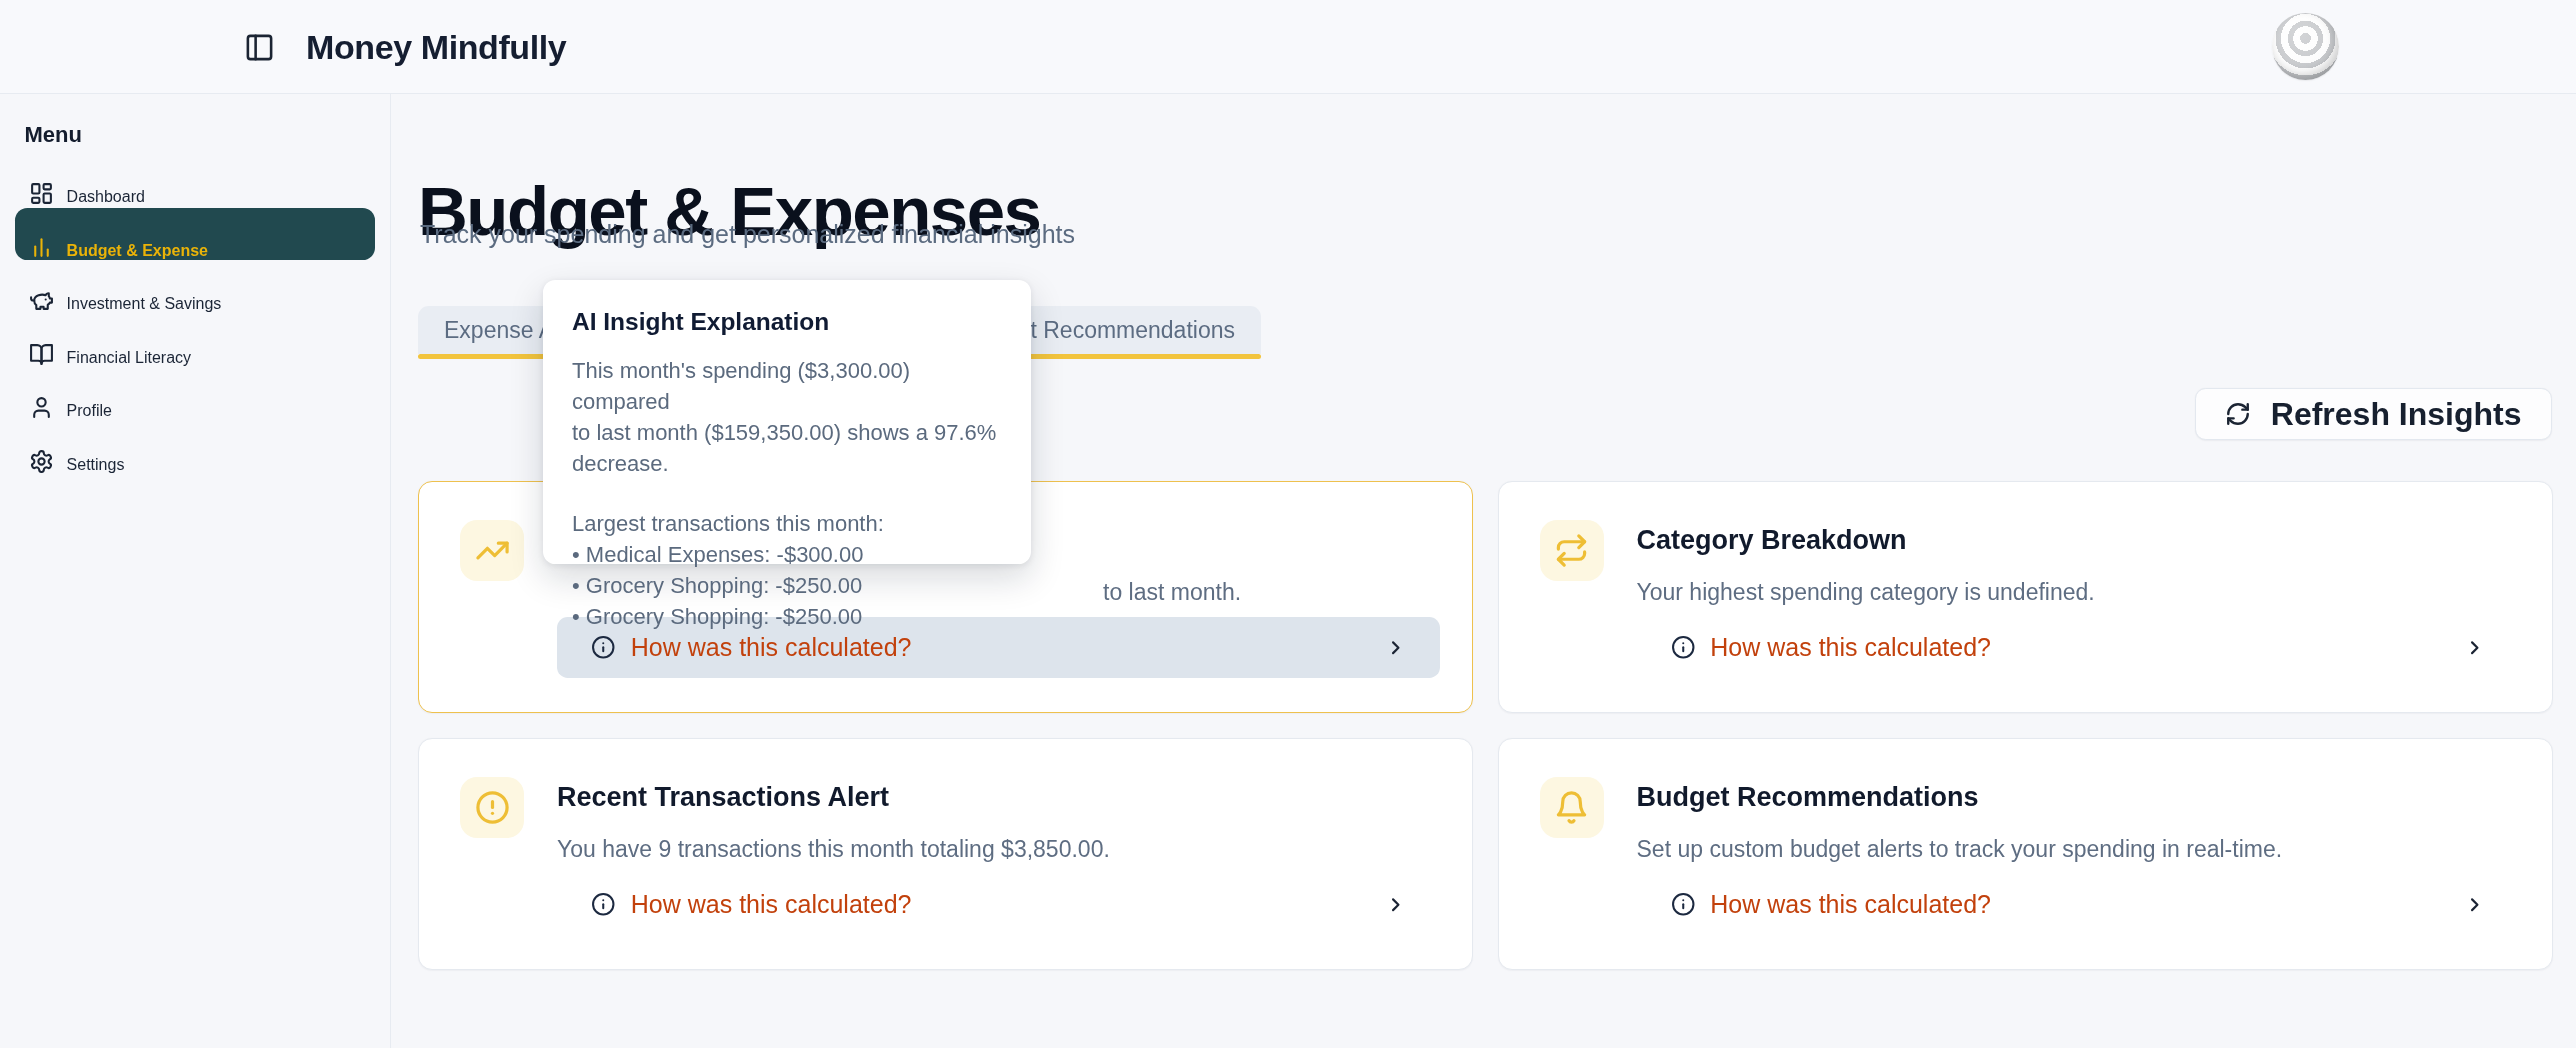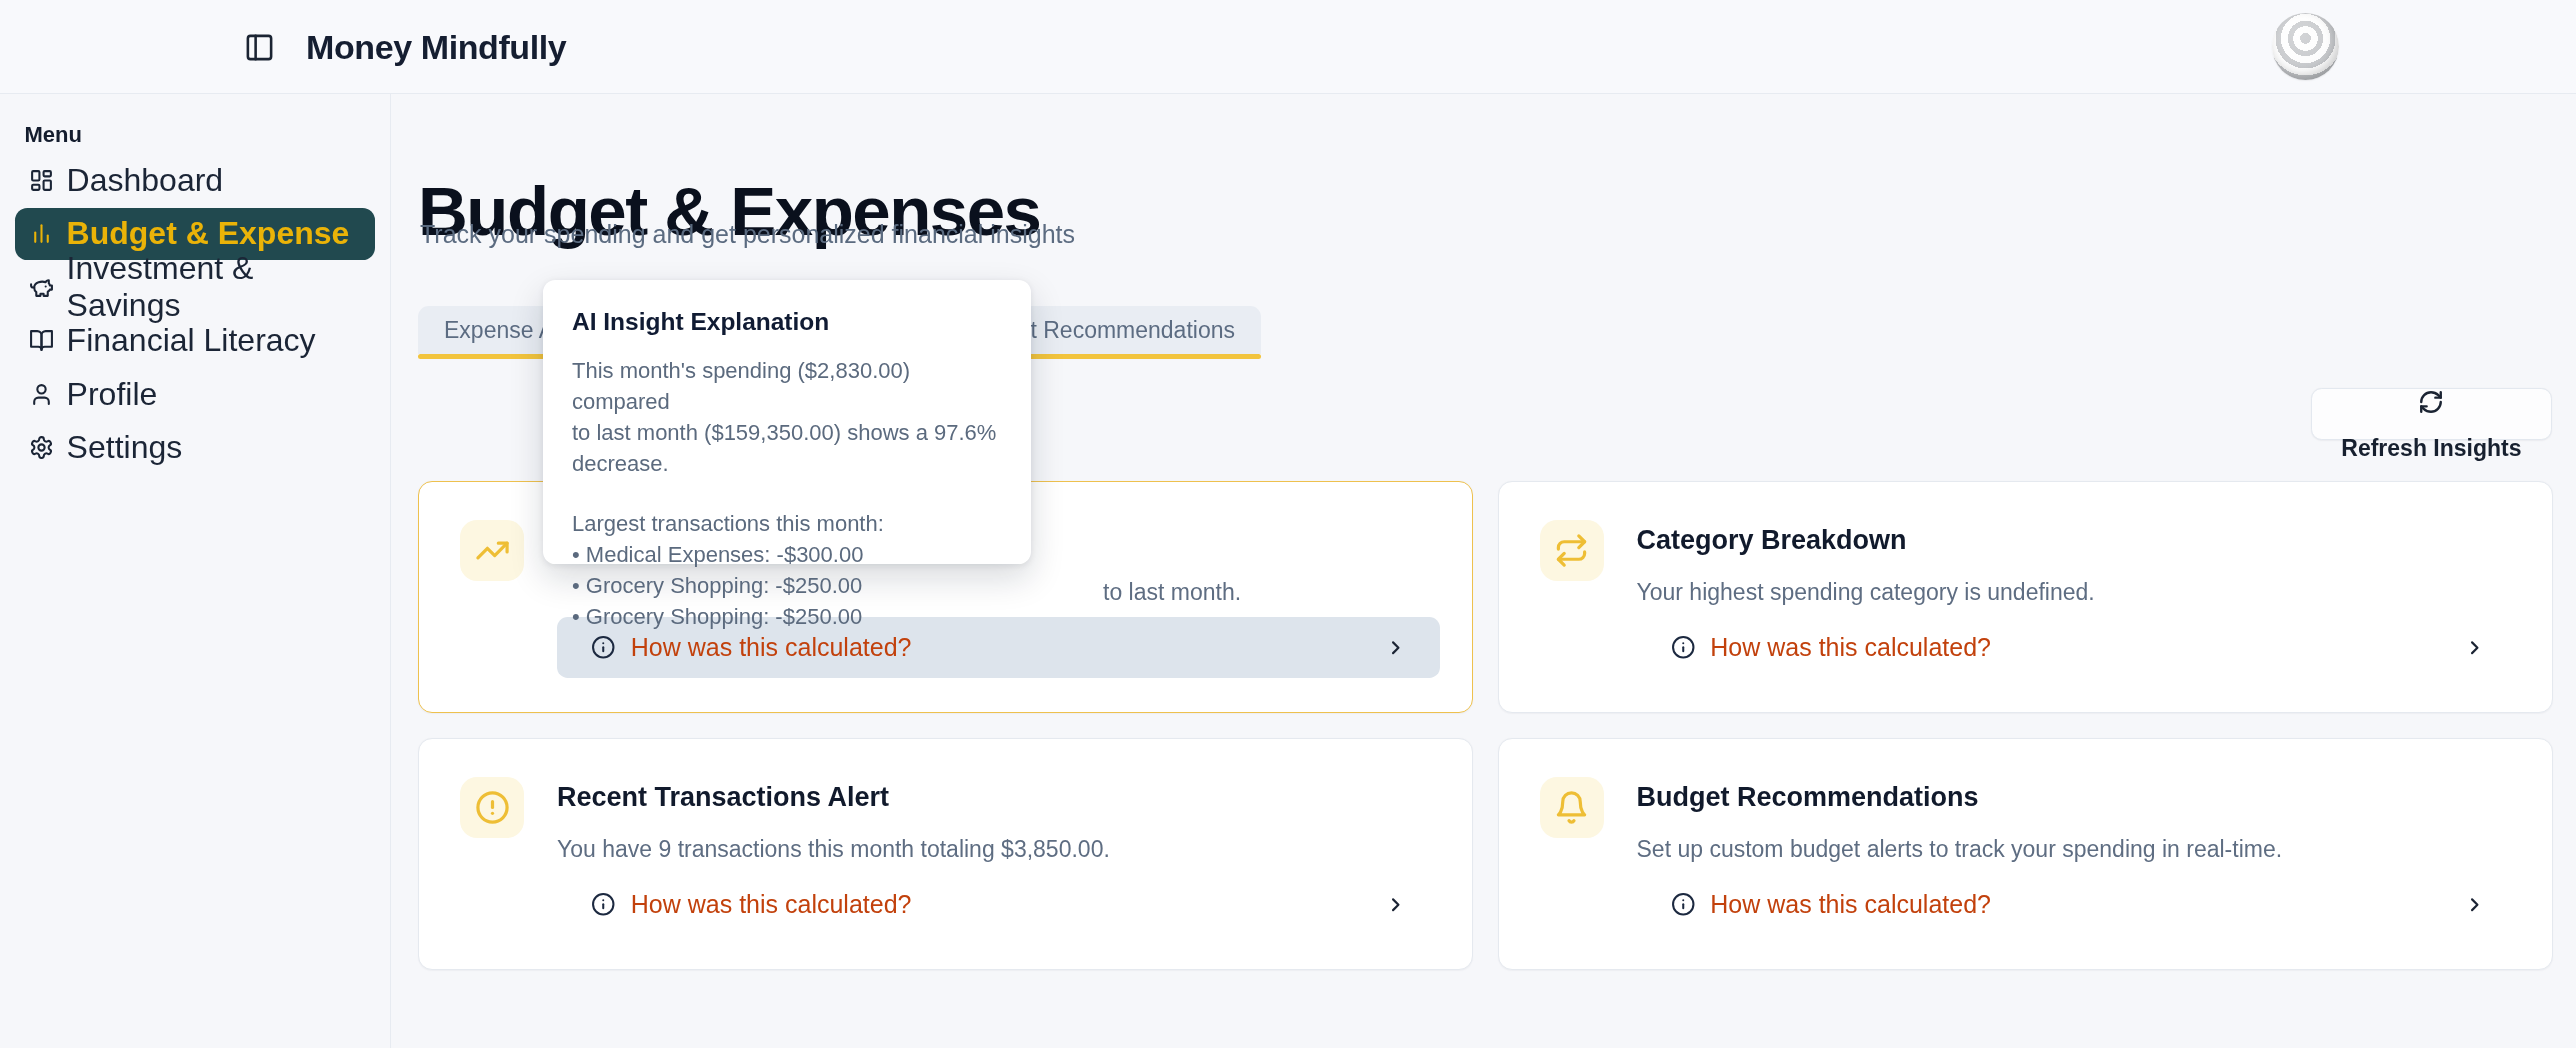--- a/index.html
+++ b/index.html
@@ -23,43 +23,43 @@
       repeating-radial-gradient(circle at 50% 38%, rgba(176,179,183,0.55) 0 5.4px, rgba(255,255,255,0.9) 5.4px 12.3px),
       radial-gradient(circle at 38% 30%, #ffffff 0%, #ececed 45%, #c9cbce 78%, #b4b6b9 100%);
     box-shadow: inset -3.1px -4.6px 9.2px rgba(0,0,0,0.18), 0 0.8px 1.5px rgba(0,0,0,0.08);
   }
 
   
   .sidebar { position:absolute; left:0; top:94px; width:391px; height:955px; border-right:0.8px solid #e7ebf1; }
   .menu-label { margin:28px 0 6.1px 24.5px; font-size:22px; font-weight:700; color:#141d2e; }
   .nav { list-style:none; margin:0 15.3px; padding:0; display:flex; flex-direction:column; gap:1.5px; }
   .nav-item {
-    height:52px; border-radius:12.3px; display:flex; align-items:center; padding:0 14px; gap:12.3px;
-    font-size:32px; font-weight:500; color:#1b2536; cursor:pointer;
+    height:52px; border-radius:12.3px; display:flex; align-items:flex-end; padding:0 14px; gap:12.3px;
+    font-size:16px; font-weight:500; color:#1b2536; cursor:pointer;
   }
   .nav-item .nav-icon { width:25px; height:25px; flex:0 0 25px; }
   .nav-item.active { background:#21494f; color:#eab308; font-weight:700; }
 
   
   .main { position:absolute; left:392px; top:94px; width:2184px; height:955px; }
   .page-title { position:absolute; left:26px; top:34px; font-size:69px; font-weight:800; color:#0a101d; letter-spacing:-1.5px; line-height:1.1; }
   .page-subtitle { position:absolute; left:28px; top:126px; font-size:25px; color:#5b6b80; }
 
   .tabbar { position:absolute; left:26px; top:212px; width:843px; height:53px; }
   .tabs-row {
     position:absolute; left:0; top:0; width:843px; height:48px; background:#e9edf3;
     border-radius:10.7px 10.7px 0 0; display:flex; justify-content:space-between; align-items:center; padding:0 26px;
   }
   .tab { font-size:23px; color:#5c6c82; background:none; border:none; padding:0; cursor:pointer; white-space:nowrap; font-family:inherit; }
   .tab-underline { position:absolute; left:0; bottom:0; width:843px; height:5.4px; background:#f2c43d; border-radius:4.6px; }
 
   .refresh-btn {
     position:absolute; top:294px; right:24.5px; height:52px; padding:0 29px;
     display:flex; align-items:center; gap:20px; background:#fdfdfe; border:0.8px solid #e3e8ef; border-radius:10.7px;
-    font-size:23px; font-weight:700; color:#17202f; box-shadow:0 0.8px 1.5px rgba(16,24,40,0.05); cursor:pointer; font-family:inherit;flex-direction:column;
+    font-size:32px; font-weight:700; color:#17202f; box-shadow:0 0.8px 1.5px rgba(16,24,40,0.05); cursor:pointer; font-family:inherit;
   }
   .refresh-btn svg { width:26px; height:26px; color:#1b2433; }
 
   
   .grid { position:absolute; left:26px; top:387px; display:grid; grid-template-columns:1055px 1055px; grid-template-rows:232px 232px; gap:25px 24.5px; }
   .card { position:relative; background:#ffffff; border:0.8px solid #e5e9ef; border-radius:14px; box-shadow:0 0.8px 1.5px rgba(16,24,40,0.04); }
   .card.accent { border:1.5px solid #eec14e; }
   .tile {
     position:absolute; left:41px; top:38px; width:64px; height:61px; border-radius:17px; background:#fdf7e1;
     display:flex; align-items:center; justify-content:center; color:#eebe35;
@@ -305,21 +305,21 @@
           <svg width="21.5" height="21.5" viewBox="0 0 24 24" fill="none" stroke="currentColor" stroke-width="2.4" stroke-linecap="round" stroke-linejoin="round">
             <polyline points="9 18 15 12 9 6"></polyline>
           </svg>
         </span>
       </div>
     </div>
   </div>
 
   <div class="tooltip">
     <div class="tt-title">AI Insight Explanation</div>
-    <div class="tt-line">This month's spending ($2,830.00) compared</div>
+    <div class="tt-line">This month's spending ($3,300.00) compared</div>
     <div class="tt-line">to last month ($159,350.00) shows a 97.6%</div>
     <div class="tt-line">decrease.</div>
     <div class="tt-gap"></div>
     <div class="tt-line">Largest transactions this month:</div>
     <div class="tt-line">• Medical Expenses: -$300.00</div>
     <div class="tt-line">• Grocery Shopping: -$250.00</div>
     <div class="tt-line">• Grocery Shopping: -$250.00</div>
   </div>
 </div>
 

